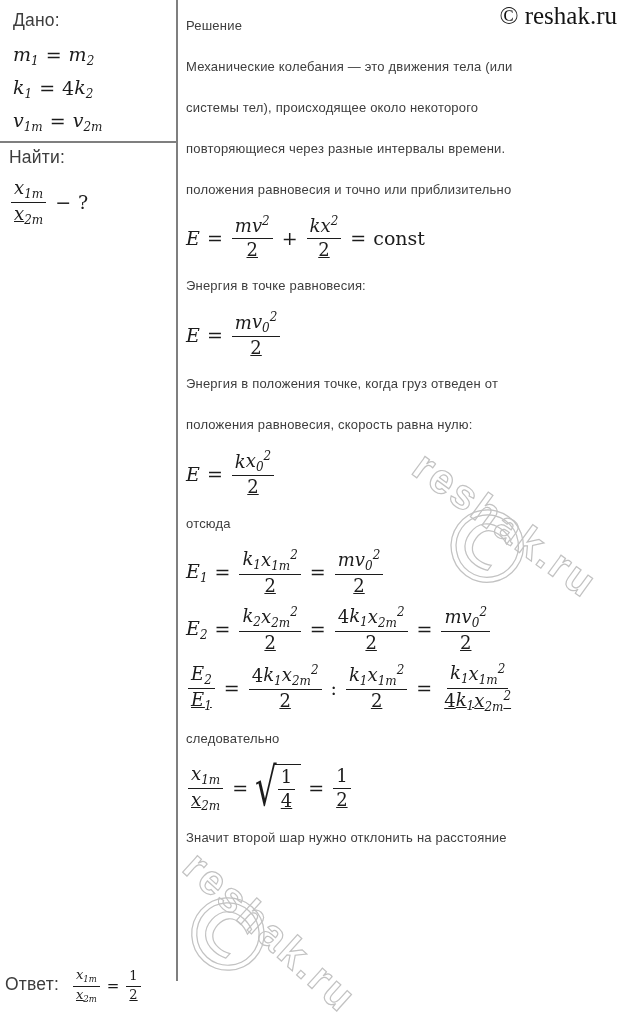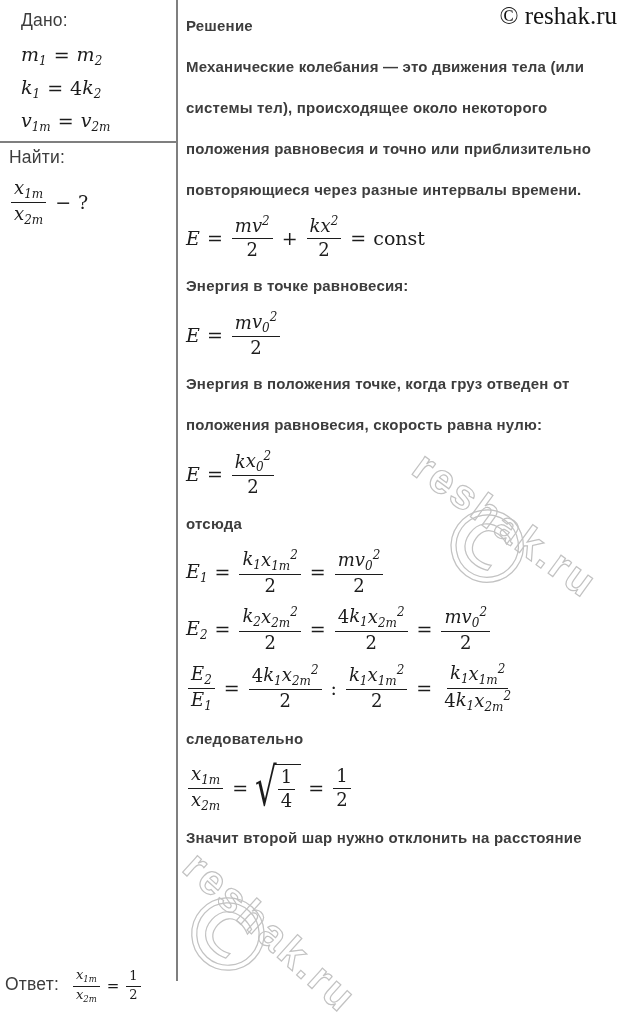--- a/index.html
+++ b/index.html
@@ -3,43 +3,43 @@
 <meta charset="utf-8">
 <style>
   :root{
     --c-text:#3d3d3d; --c-math:#1c1c1c; --c-div:#7f7f7f; --c-wm:#c2c2c2; --c-bg:#ffffff;
   }
   *{margin:0;padding:0;box-sizing:border-box;}
   body{background:#fff;}
   .page{position:relative;width:622px;height:1017px;background:var(--c-bg);overflow:hidden;}
 
   
-  .tline{font-family:"Liberation Sans",sans-serif;font-size:15px;color:var(--c-text);
-         line-height:41px;height:41px;white-space:nowrap;letter-spacing:0.2px;font-weight:bold;}
+  .tline{font-family:"Liberation Sans",sans-serif;font-size:13px;color:var(--c-text);
+         line-height:41px;height:41px;white-space:nowrap;letter-spacing:0.2px;}
   .label{font-family:"Liberation Sans",sans-serif;font-size:17.5px;color:var(--c-text);letter-spacing:0.2px;}
 
   
   .math{display:inline-flex;align-items:center;font-family:"DejaVu Serif","Liberation Serif",serif;
         font-size:19px;color:var(--c-math);}
   .math .mi{font-style:italic;}
   .math .mo{font-style:normal;margin:0 7px;}
   .math .mn{font-style:normal;}
   .math sub{font-size:12px;line-height:1;vertical-align:-4px;}
   .math sup{font-size:12px;line-height:1;vertical-align:7px;}
   .frac{display:inline-flex;flex-direction:column;align-items:center;margin:0 2px;}
   .frac > .num, .frac > .den{font-size:18px;padding:0 3px;line-height:1.12;justify-content:center;}
   .frac > .num{border-bottom:1.4px solid var(--c-math);padding-bottom:2px;}
-  .frac > .den{padding-top:1px;}
+  .frac > .den{padding-top:1px;text-decoration:underline;}
   .sqrt{display:inline-flex;align-items:center;}
   .sqrt-sym{font-style:normal;font-size:34px;line-height:0.8;transform:scaleY(1.55);
             transform-origin:60% 55%;margin-right:-3px;}
   .sqrt-c{border-top:1.6px solid var(--c-math);padding:2px 4px 0 2px;}
 
   
-  .given-panel{position:absolute;left:12px;top:0;width:208px;padding:8px 4px 0 9px;}
+  .given-panel{position:absolute;left:4px;top:0;width:208px;padding:8px 4px 0 9px;}
   .given-eq{height:32px;display:flex;align-items:center;margin-top:1px;}
   .given-panel .label{display:block;margin:2px 0 8px 0;}
   .find-panel{position:absolute;left:0;top:147px;width:176px;padding-left:9px;}
   .find-math{margin-top:10px;}
   .column-divider{position:absolute;left:176px;top:0;width:2px;height:981px;background:var(--c-div);}
   .given-divider{position:absolute;left:0;top:141px;width:178px;height:2px;background:var(--c-div);}
 
   .solution-panel{position:absolute;left:186px;top:0;width:436px;padding-top:5px;}
   .formula{padding:5px 0;}
 
@@ -117,22 +117,22 @@
         </span></div>
   </div>
 
   <div class="column-divider"></div>
 
   <div class="solution-panel">
     <div class="tline">Решение</div>
     <div id="solution-blocks">
         <div class="tline">Механические колебания — это движения тела (или</div>
         <div class="tline">системы тел), происходящее около некоторого</div>
+        <div class="tline">повторяющиеся через разные интервалы времени.</div>
         <div class="tline">положения равновесия и точно или приблизительно</div>
-        <div class="tline">повторяющиеся через разные интервалы времени.</div>
         <div class="formula"><span class="math">
             <span class="mi">E</span>
             <span class="mo">=</span>
             <span class="frac">
               <span class="math num">
                 <span class="mi">m</span>
                 <span class="mi">v<sup>2</sup></span>
               </span>
               <span class="math den">
                 <span class="mn">2</span>

